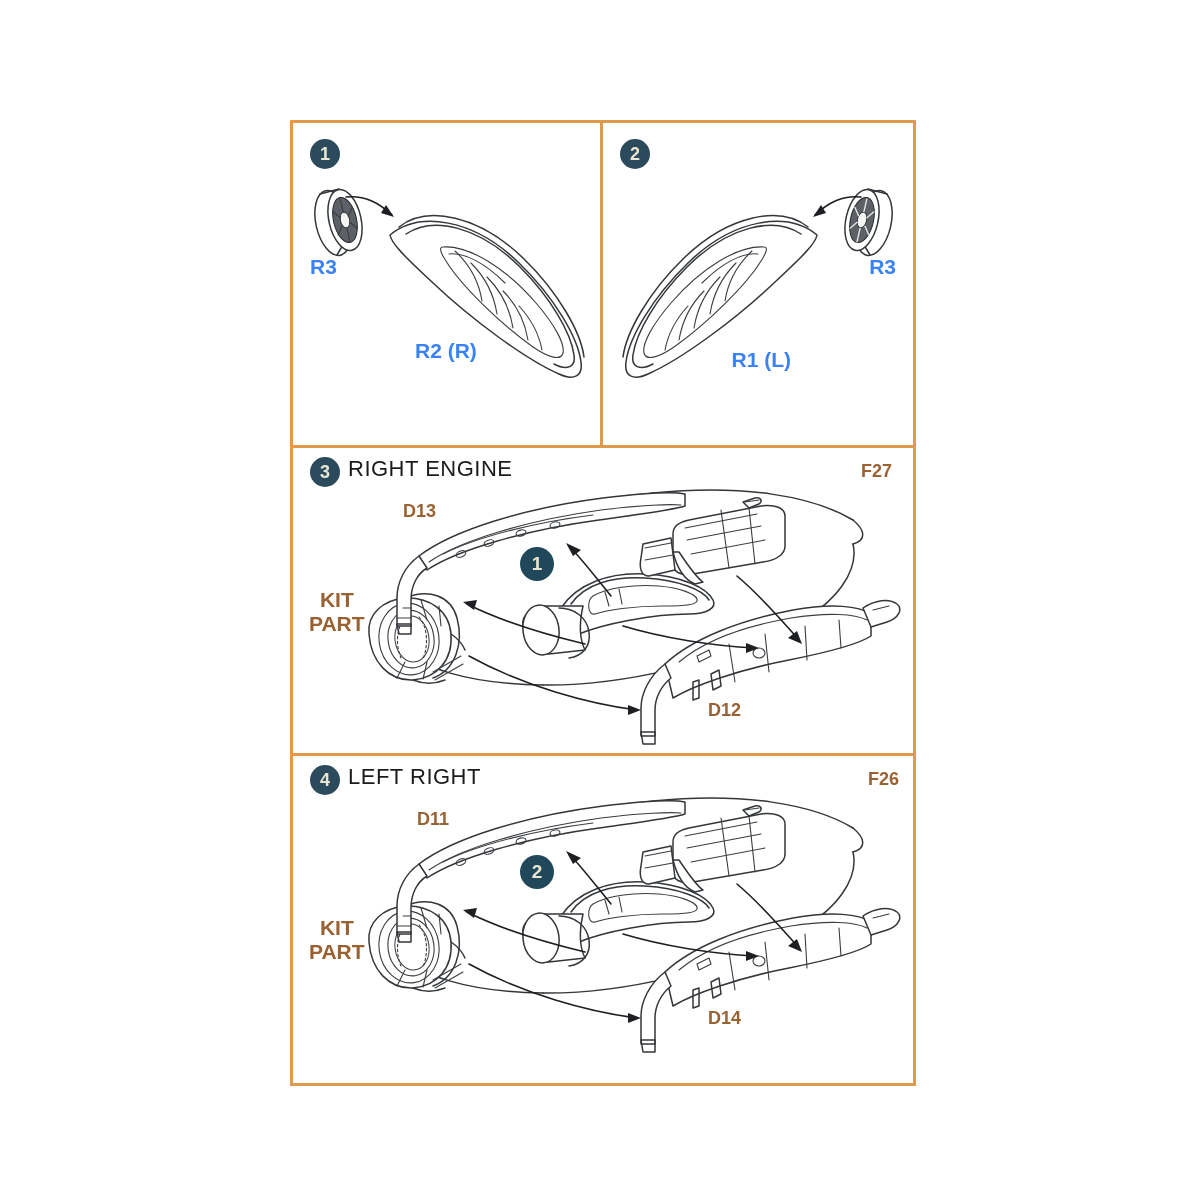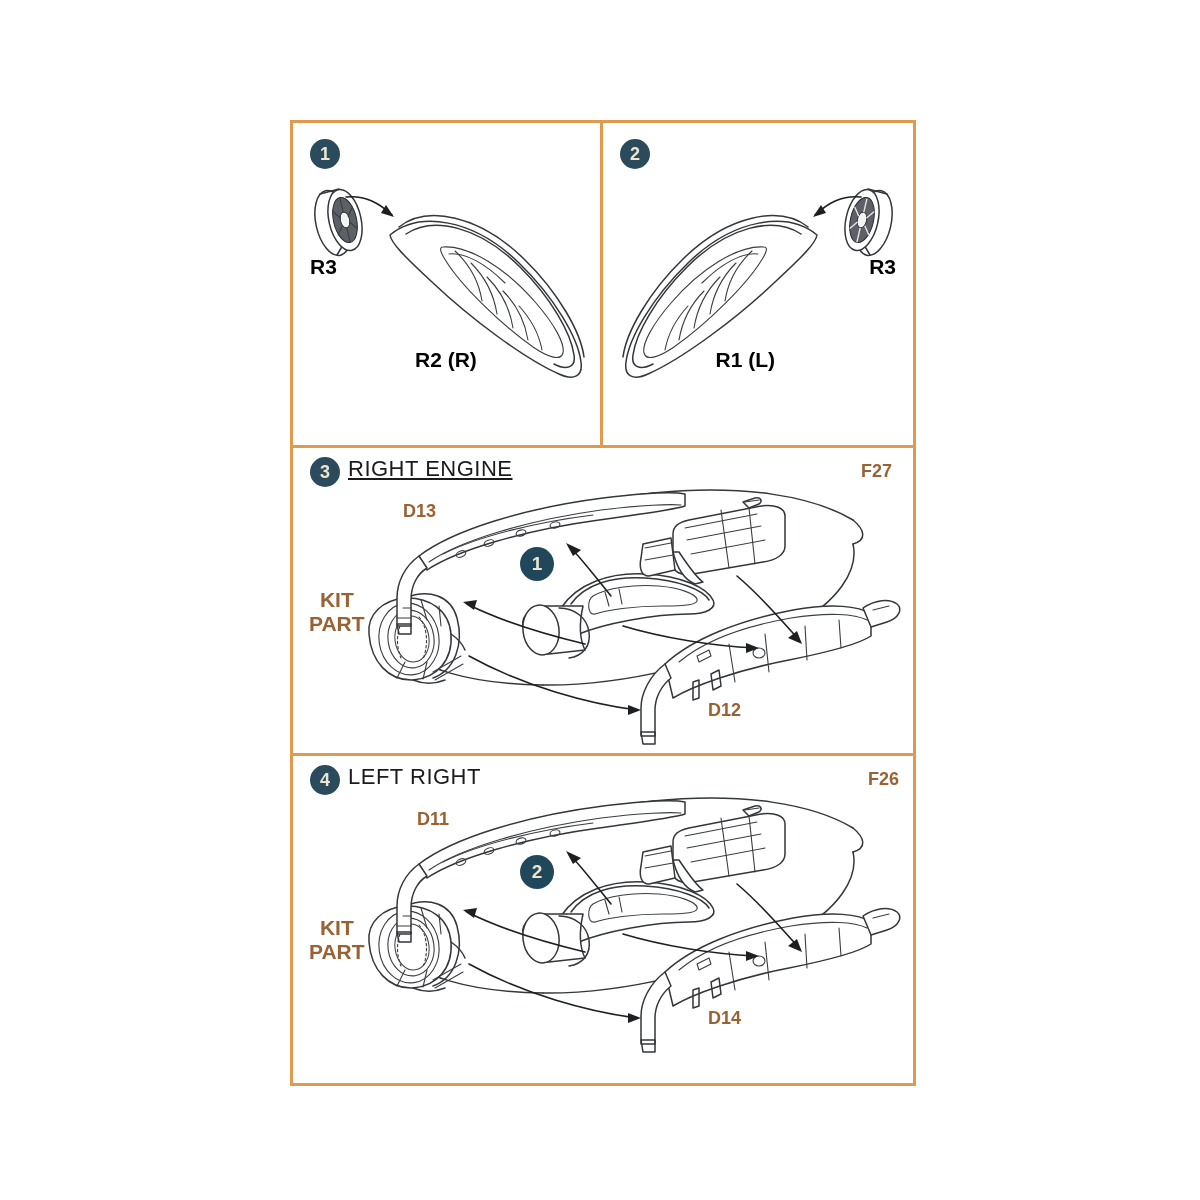--- a/index.html
+++ b/index.html
@@ -85,21 +85,21 @@
     color: #1b1b1b;
     font-family: "Liberation Sans", sans-serif;
     white-space: nowrap;
   }
 
   
   .label-dark {
     position: absolute;
     font-size: 21px;
     font-weight: bold;
-    color: #000000;
+    color: #3b82f6;
     white-space: nowrap;
   }
   .label-brown {
     position: absolute;
     font-size: 18px;
     font-weight: bold;
     color: #9a6233;
     white-space: nowrap;
     text-shadow:
        1px 0 0 #fff, -1px 0 0 #fff, 0 1px 0 #fff, 0 -1px 0 #fff,
@@ -206,21 +206,21 @@
           <path class="ln-thin" d="M178 140 C 192 154, 201 172, 204 191"></path>
           <path class="ln-thin" d="M194 154 C 208 168, 217 186, 220 205"></path>
           <path class="ln-thin" d="M210 168 C 224 182, 232 199, 235 217"></path>
           <path class="ln-thin" d="M226 183 C 238 196, 246 211, 249 227"></path>
           <path class="ln-thin" d="M156 131 C 172 129, 193 141, 212 160"></path>
         </g>
       </svg>
 
       <div class="step-badge" style="left:17px; top:16px;">1</div>
       <div class="label-dark" style="left:17px; top:132px;">R3</div>
-      <div class="label-dark" style="left:122px; top:225px;text-align:right;">R2 (R)</div>
+      <div class="label-dark" style="left:122px; top:216px;text-align:right;">R2 (R)</div>
     </div>
 
     <div class="panel" id="panel-2">
       <svg class="art" width="311" height="322" viewBox="0 0 311 322">
         <g transform="translate(311,0) scale(-1,1)">
 
           <g>
             <ellipse class="ln-fill" cx="40" cy="100" rx="17" ry="33" transform="rotate(-13 40 100)"></ellipse>
             <path class="ln" d="M27 71 L46 66 M57 110 L44 132"></path>
             <ellipse class="ln-fill" cx="52" cy="97" rx="16" ry="31" transform="rotate(-13 52 97)"></ellipse>
@@ -249,21 +249,21 @@
             <path class="ln-thin" d="M194 154 C 208 168, 217 186, 220 205"></path>
             <path class="ln-thin" d="M210 168 C 224 182, 232 199, 235 217"></path>
             <path class="ln-thin" d="M226 183 C 238 196, 246 211, 249 227"></path>
             <path class="ln-thin" d="M156 131 C 172 129, 193 141, 212 160"></path>
           </g>
         </g>
       </svg>
 
       <div class="step-badge" style="left:17px; top:16px;">2</div>
       <div class="label-dark" style="right:17px; top:132px;">R3</div>
-      <div class="label-dark" style="right:138px; top:225px;">R1 (L)</div>
+      <div class="label-dark" style="right:122px; top:225px;">R1 (L)</div>
     </div>
   </div>
 
   <div class="panel-row" id="row-mid">
     <div class="panel" id="panel-3">
       <svg class="art" width="620" height="305" viewBox="0 0 620 305">
 
         <g>
           <path class="ln" d="M120 120 C 150 88, 250 58, 360 45 C 450 36, 520 48, 560 72"></path>
           <path class="ln" d="M118 128 C 100 150, 96 178, 108 196 C 124 220, 176 236, 250 237"></path>
@@ -364,21 +364,21 @@
 
           <path class="arrow" d="M444 128 C 470 150, 490 174, 506 192"></path>
           <polygon class="arrowhead" points="509,196 504,183 495,190"></polygon>
 
           <path class="arrow" d="M176 208 C 230 238, 296 256, 344 262"></path>
           <polygon class="arrowhead" points="348,262 335,257 335,267"></polygon>
         </g>
       </svg>
 
       <div class="step-badge" style="left:17px; top:9px;">3</div>
-      <div class="panel-heading" style="left:55px; top:8px;text-decoration:underline;">RIGHT ENGINE</div>
+      <div class="panel-heading" style="left:55px; top:8px;">RIGHT ENGINE</div>
 
       <div class="badge-inline" style="left:227px; top:99px;">1</div>
 
       <div class="label-brown" style="left:110px; top:53px;text-align:right;">D13</div>
       <div class="label-brown" style="left:568px; top:13px;">F27</div>
       <div class="label-brown" style="left:415px; top:252px;">D12</div>
       <div class="label-kitpart" style="left:16px; top:140px;">KIT
 PART</div>
     </div>
   </div>

